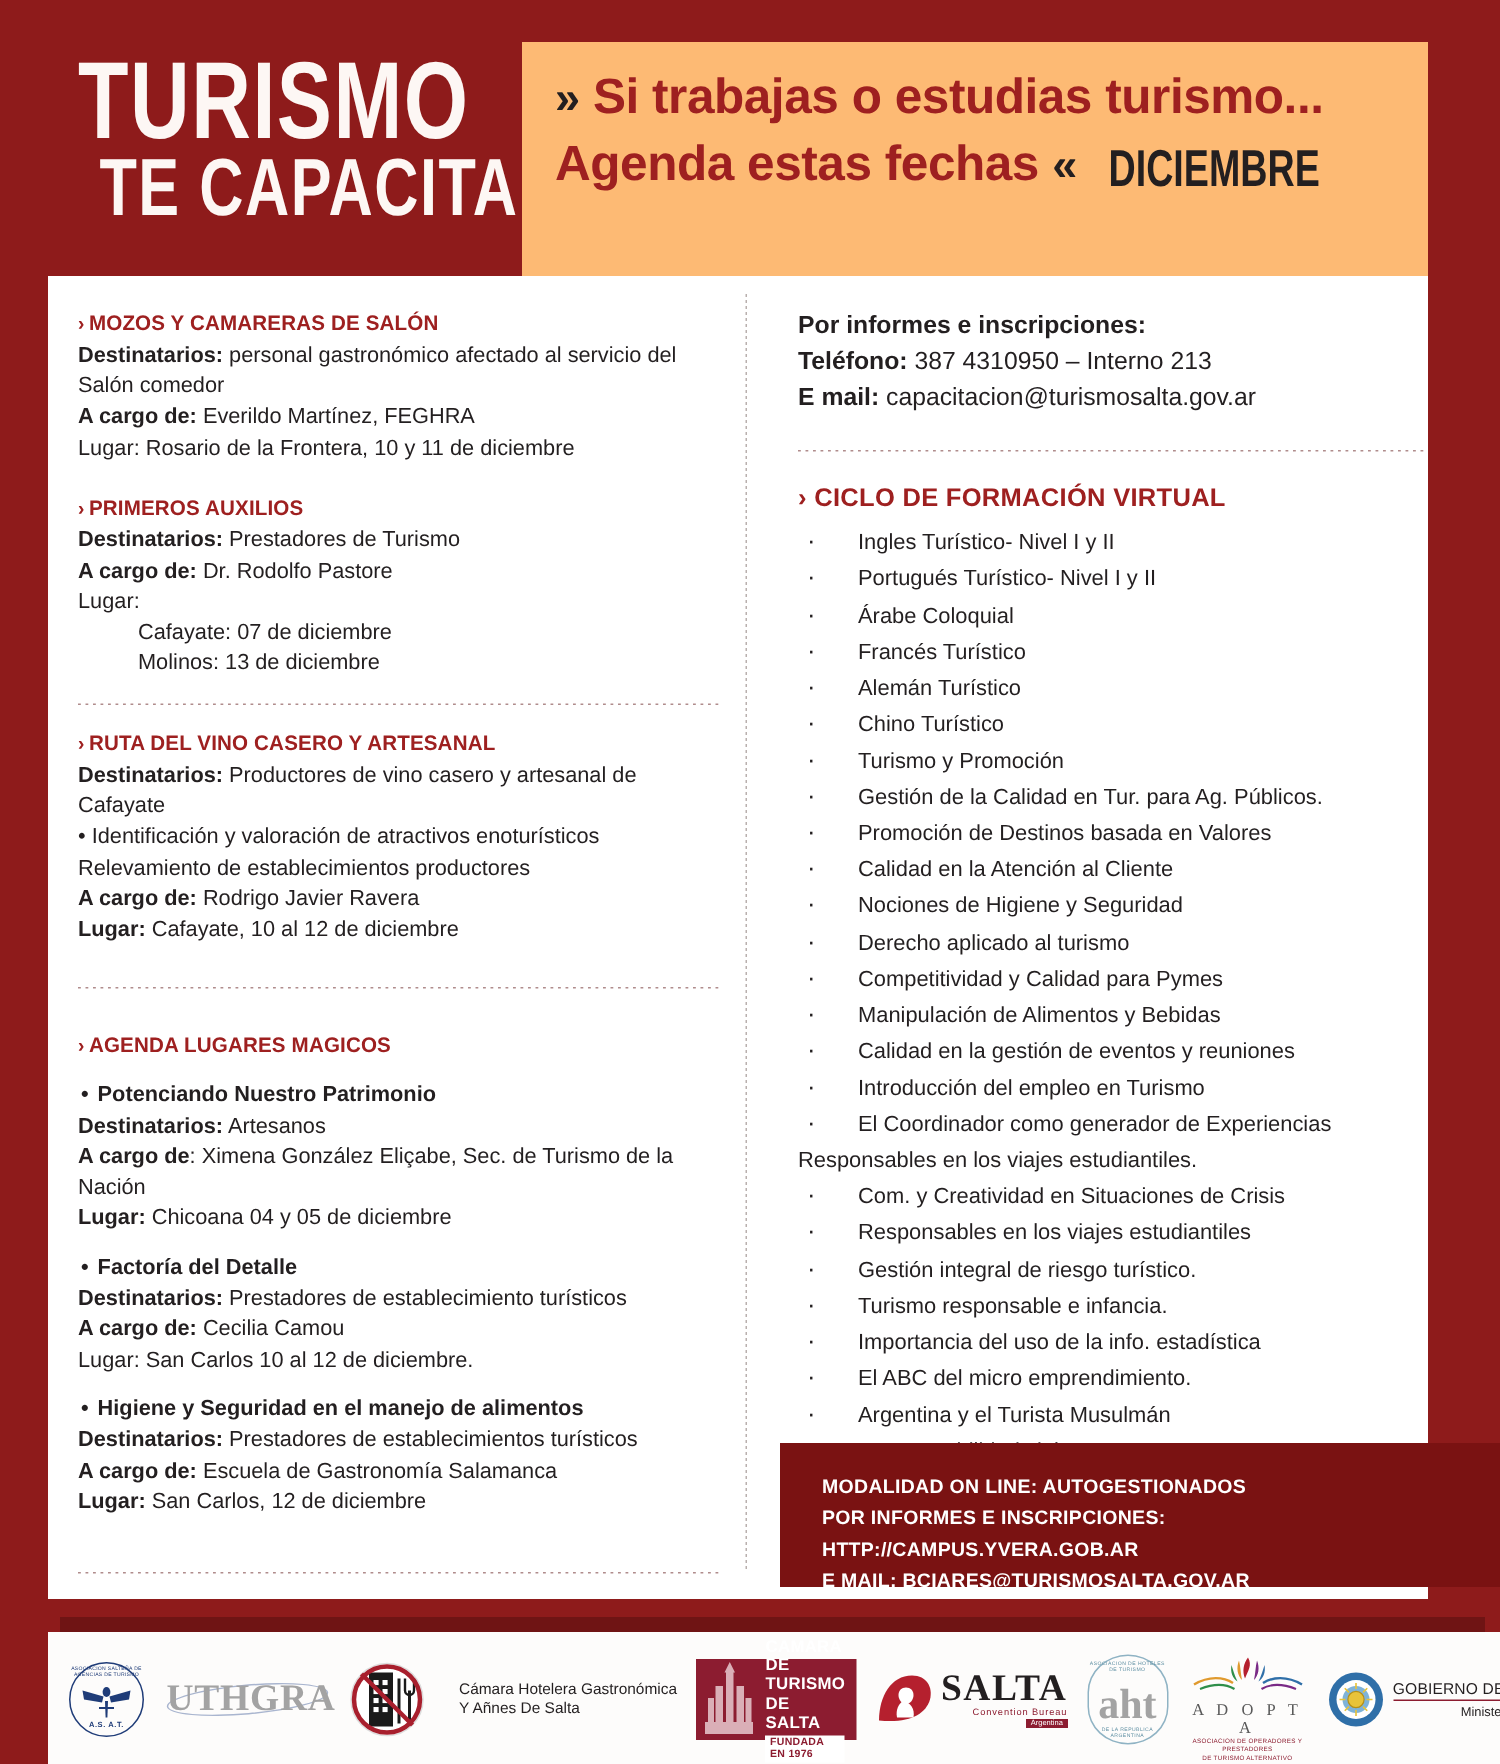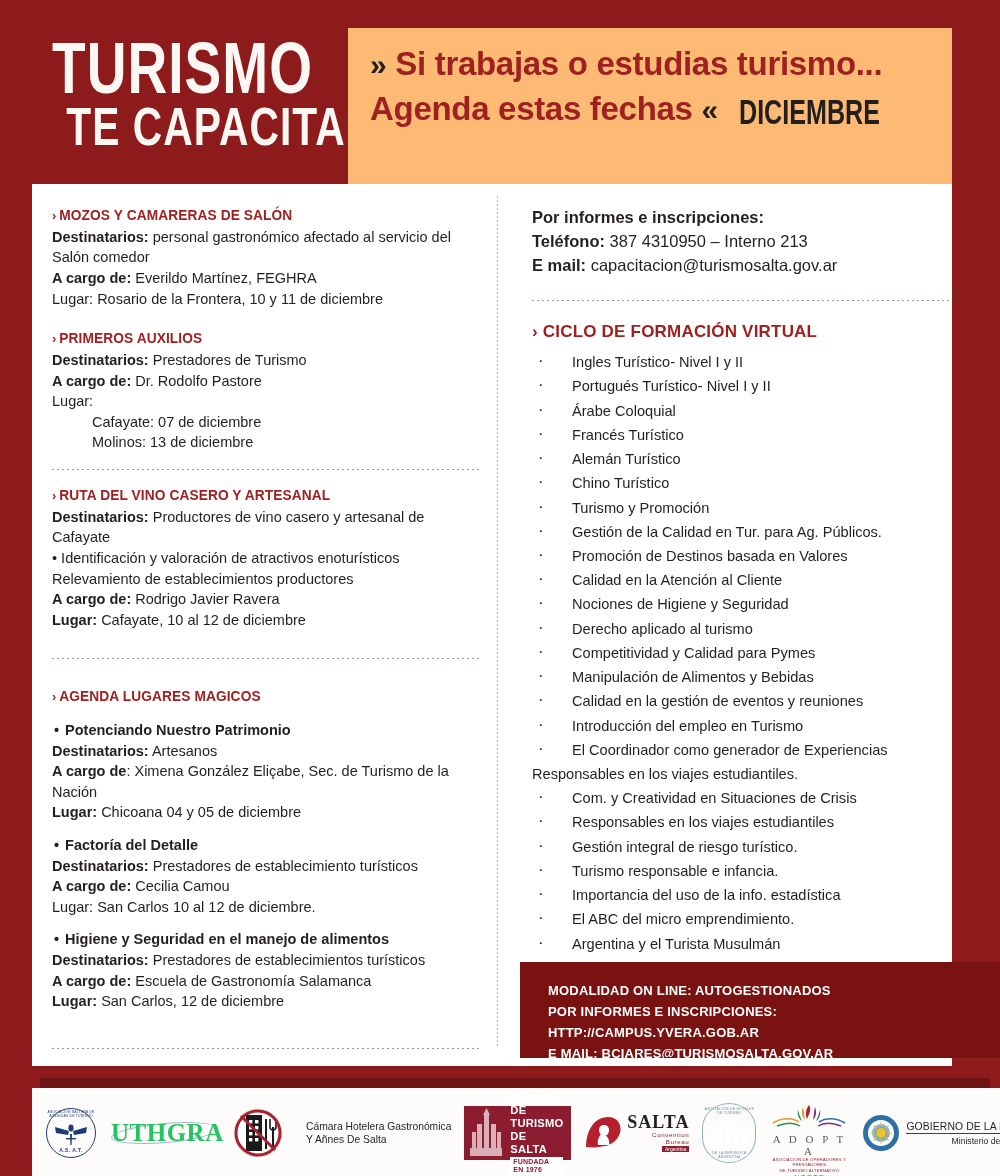--- a/index.html
+++ b/index.html
@@ -239,21 +239,21 @@
   .uthgra { width: 108px; height: 46px; position: relative; }
   .uthgra .ring {
     position: absolute; left: 0; top: 13px; width: 108px; height: 20px;
     border: 1.4px solid #a9b5cf; border-radius: 50%;
     transform: rotate(-5deg);
   }
   .uthgra .txt {
     position: absolute; left: 0; right: 0; top: 9px;
     text-align: center;
     font-family: "Liberation Serif", serif;
-    font-weight: bold; font-size: 25px; color: #22c55e;
+    font-weight: bold; font-size: 25px; color: #a3a3a3;
     letter-spacing: .5px;
   }
 
   .chgs { display: flex; align-items: center; gap: 22px; }
   .chgs-mark { width: 52px; height: 52px; position: relative; }
   .chgs-txt { font-size: 10.3px; line-height: 1.28; color: #231f20; white-space: nowrap; }
 
   .camara {
     display: flex; align-items: stretch;
     height: 54px; background: #8c1c30;
@@ -271,40 +271,40 @@
   .camara .tx .fund {
     margin-top: 2px; background: #fff; color: #8c1c30;
     font-size: 7px; padding: 1px 3px; align-self: flex-start;
   }
 
   .sbureau { display: flex; align-items: center; gap: 3px; }
   .sbureau .fig { width: 40px; height: 36px; position: relative; }
   .sbureau .wm { display: flex; flex-direction: column; }
   .sbureau .wm .big {
     font-family: "Liberation Serif", serif; font-weight: bold;
-    font-size: 18px; color: #231f20; letter-spacing: 1px; line-height: .95;
+    font-size: 25px; color: #231f20; letter-spacing: 1px; line-height: .95;
   }
   .sbureau .wm .sub {
     font-size: 6.2px; color: #8c1c30; letter-spacing: .6px; text-align: right;
   }
   .sbureau .wm .tag {
     align-self: flex-end; background: #8c1c30; color: #fff;
     font-size: 5px; padding: 0 3px; margin-top: 1px;
   }
 
   .aht { width: 54px; height: 60px; position: relative; }
   .aht .ov {
     position: absolute; inset: 0;
     border: 1.3px solid #8fb3c4; border-radius: 50%/42%;
   }
   .aht .word {
     position: absolute; left: 0; right: 0; top: 18px;
     text-align: center;
     font-family: "Liberation Serif", serif; font-weight: bold;
-    font-size: 28px; color: #ffffff;
+    font-size: 28px; color: #a3a3a3;
   }
   .aht .arc {
     position: absolute; left: 0; right: 0; top: 4px;
     text-align: center; font-size: 3.4px; color: #5e8fa3; letter-spacing: .3px;
   }
   .aht .arc2 {
     position: absolute; left: 0; right: 0; bottom: 4px;
     text-align: center; font-size: 3.4px; color: #5e8fa3; letter-spacing: .3px;
   }
 

